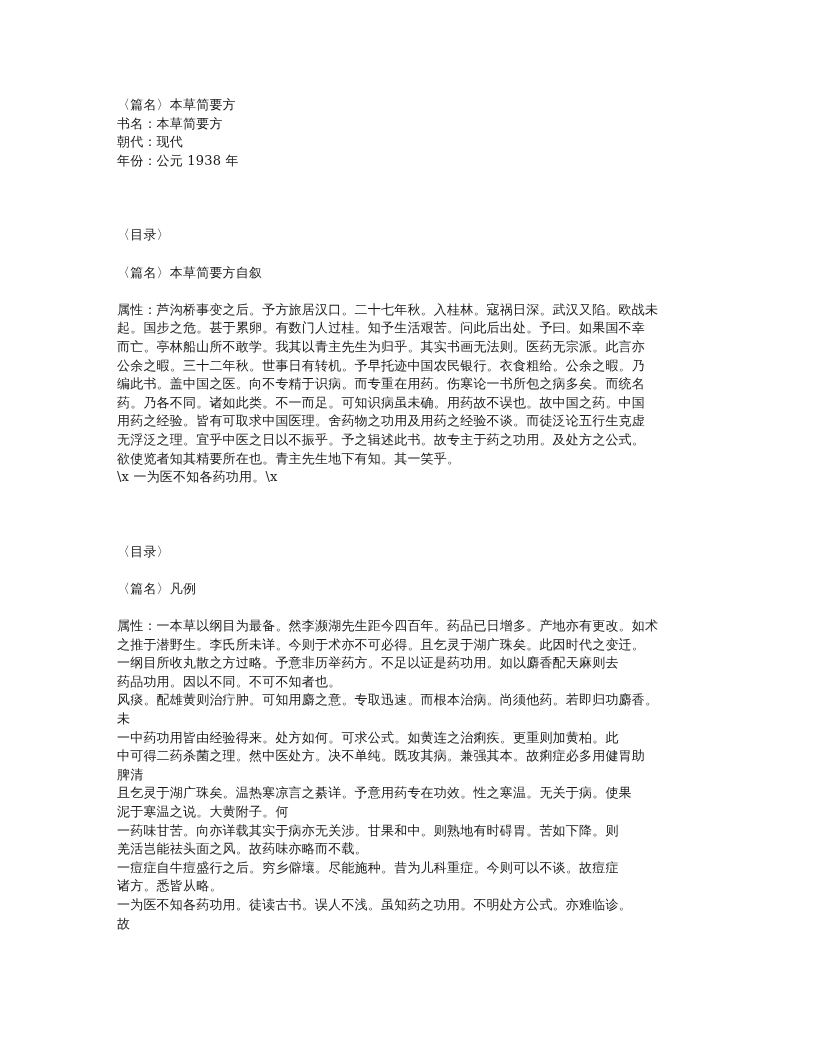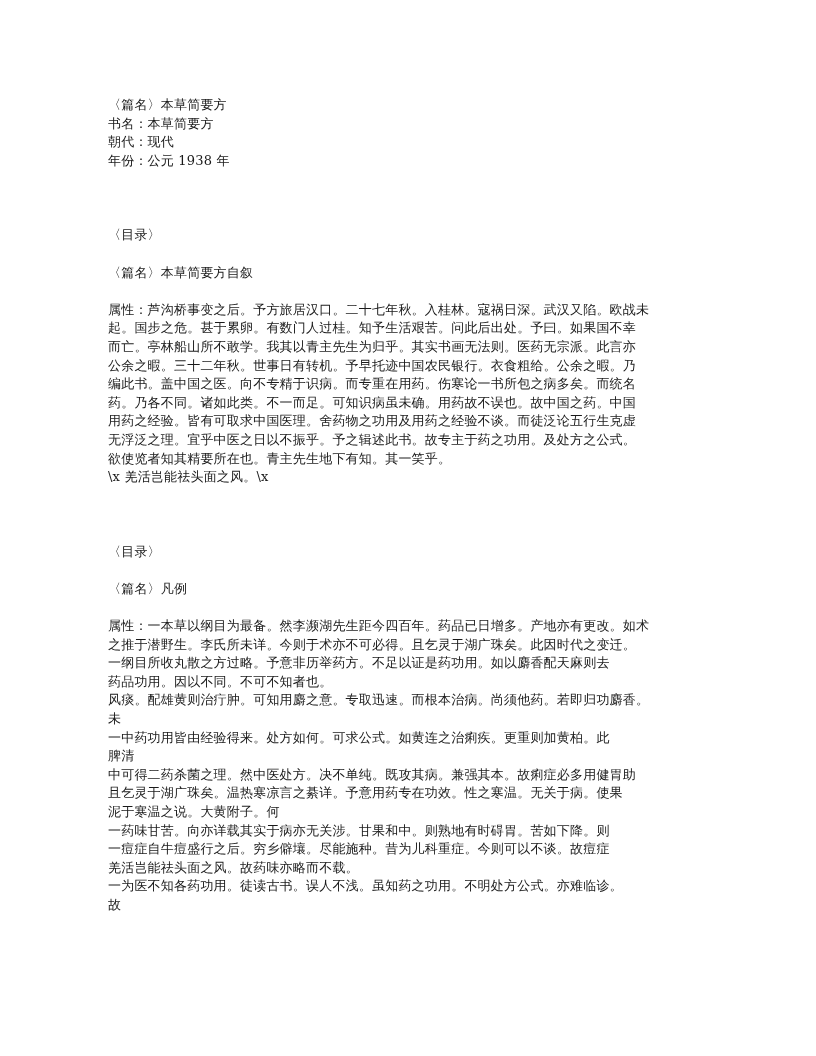--- a/index.html
+++ b/index.html
@@ -10,21 +10,21 @@
   body {
     width: 816px;
     height: 1056px;
     position: relative;
     overflow: hidden;
     font-family: "DejaVu Serif", "Liberation Serif", serif;
     color: #1a1a1a;
   }
   .page {
     position: absolute;
-    left: 108px;
+    left: 117px;
     top: 96px;
     width: 590px;
     font-size: 13px;
     line-height: 18.6px;
     letter-spacing: 0.2px;
   }
   .line {
     display: block;
     white-space: nowrap;
     min-height: 18.6px;
@@ -54,44 +54,45 @@
     <div>
       <span class="line">属性：芦沟桥事变之后。予方旅居汉口。二十七年秋。入桂林。寇祸日深。武汉又陷。欧战未</span>
       <span class="line">起。国步之危。甚于累卵。有数门人过桂。知予生活艰苦。问此后出处。予曰。如果国不幸</span>
       <span class="line">而亡。亭林船山所不敢学。我其以青主先生为归乎。其实书画无法则。医药无宗派。此言亦</span>
       <span class="line">公余之暇。三十二年秋。世事日有转机。予早托迹中国农民银行。衣食粗给。公余之暇。乃</span>
       <span class="line">编此书。盖中国之医。向不专精于识病。而专重在用药。伤寒论一书所包之病多矣。而统名</span>
       <span class="line">药。乃各不同。诸如此类。不一而足。可知识病虽未确。用药故不误也。故中国之药。中国</span>
       <span class="line">用药之经验。皆有可取求中国医理。舍药物之功用及用药之经验不谈。而徒泛论五行生克虚</span>
       <span class="line">无浮泛之理。宜乎中医之日以不振乎。予之辑述此书。故专主于药之功用。及处方之公式。</span>
       <span class="line">欲使览者知其精要所在也。青主先生地下有知。其一笑乎。</span>
-      <span class="line">\x 羌活岂能祛头面之风。\x</span>
+      <span class="line">\x 一为医不知各药功用。\x</span>
     </div>
   </div>
 
   <div class="gap-xl"></div>
 
   <div>
     <span class="line">〈目录〉</span>
     <div class="gap-md"></div>
     <span class="line">〈篇名〉凡例</span>
     <div class="gap-md"></div>
     <div>
       <span class="line">属性：一本草以纲目为最备。然李濒湖先生距今四百年。药品已日增多。产地亦有更改。如术</span>
       <span class="line">之推于潜野生。李氏所未详。今则于术亦不可必得。且乞灵于湖广珠矣。此因时代之变迁。</span>
       <span class="line">一纲目所收丸散之方过略。予意非历举药方。不足以证是药功用。如以麝香配天麻则去</span>
       <span class="line">药品功用。因以不同。不可不知者也。</span>
       <span class="line">风痰。配雄黄则治疔肿。可知用麝之意。专取迅速。而根本治病。尚须他药。若即归功麝香。</span>
       <span class="line">未</span>
       <span class="line">一中药功用皆由经验得来。处方如何。可求公式。如黄连之治痢疾。更重则加黄柏。此</span>
+      <span class="line">中可得二药杀菌之理。然中医处方。决不单纯。既攻其病。兼强其本。故痢症必多用健胃助</span>
       <span class="line">脾清</span>
-      <span class="line">中可得二药杀菌之理。然中医处方。决不单纯。既攻其病。兼强其本。故痢症必多用健胃助</span>
       <span class="line">且乞灵于湖广珠矣。温热寒凉言之綦详。予意用药专在功效。性之寒温。无关于病。使果</span>
       <span class="line">泥于寒温之说。大黄附子。何</span>
       <span class="line">一药味甘苦。向亦详载其实于病亦无关涉。甘果和中。则熟地有时碍胃。苦如下降。则</span>
+      <span class="line">羌活岂能祛头面之风。故药味亦略而不载。</span>
       <span class="line">一痘症自牛痘盛行之后。穷乡僻壤。尽能施种。昔为儿科重症。今则可以不谈。故痘症</span>
-      <span class="line">羌活岂能祛头面之风。故药味亦略而不载。</span>
+      <span class="line">诸方。悉皆从略。</span>
       <span class="line">一为医不知各药功用。徒读古书。误人不浅。虽知药之功用。不明处方公式。亦难临诊。</span>
       <span class="line">故</span>
     </div>
   </div>
 
 </div>
 
 </body></html>

